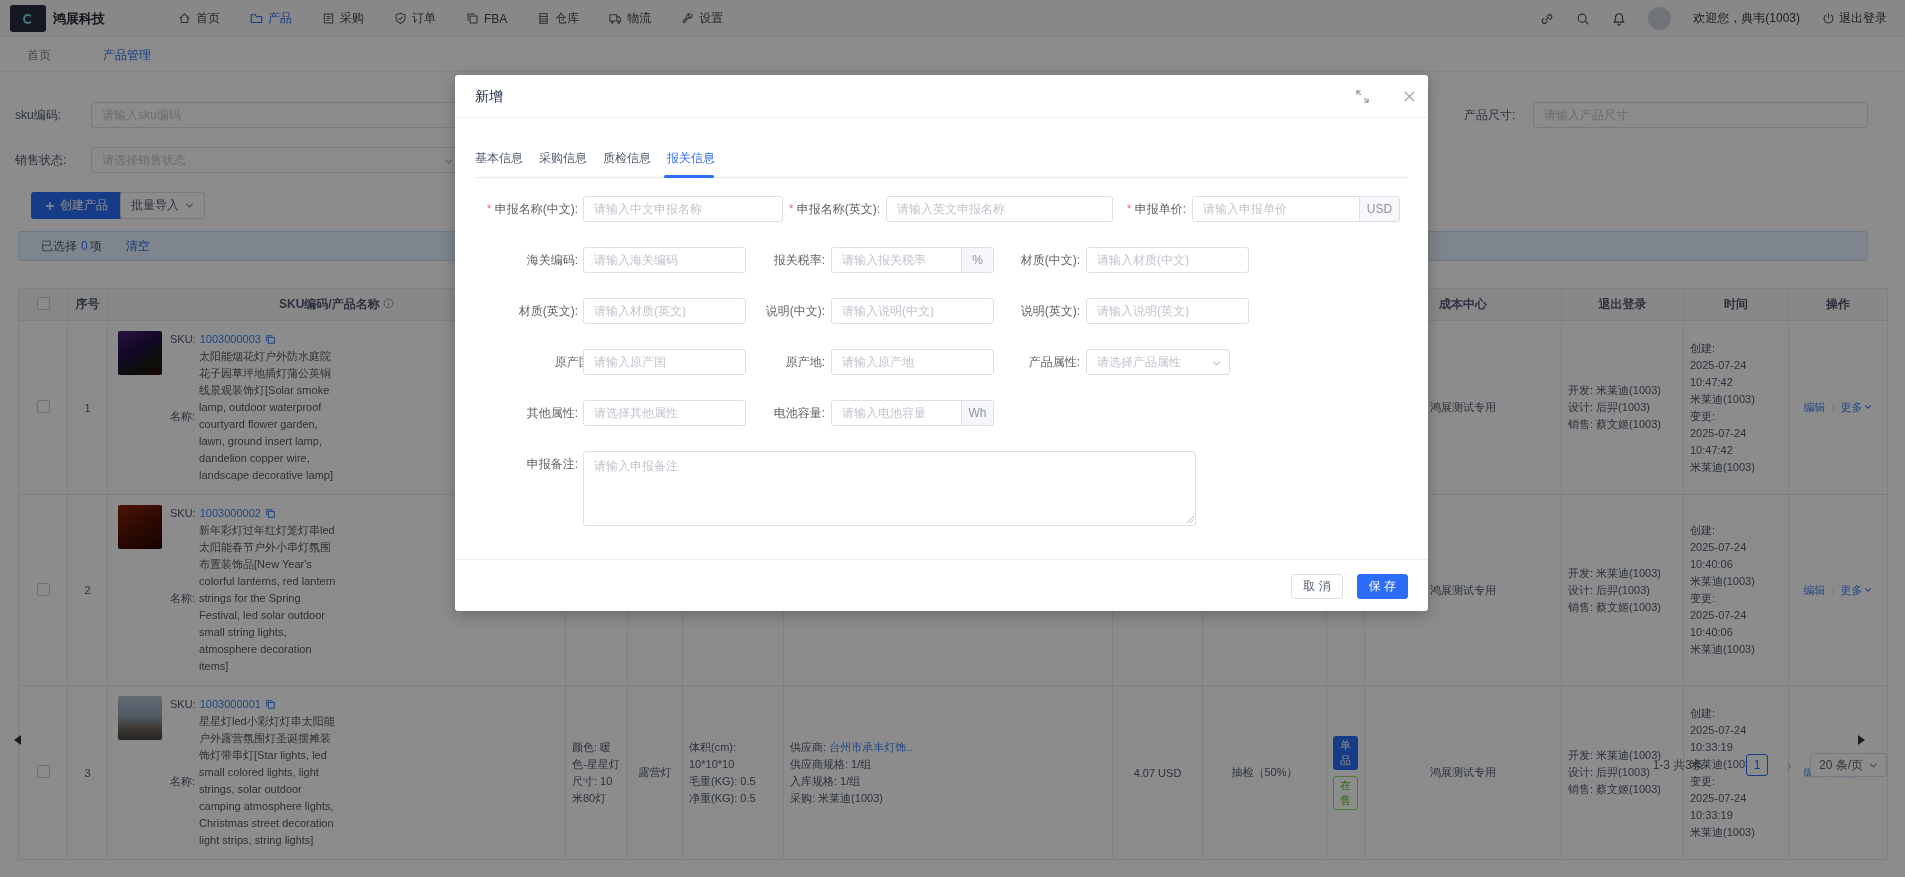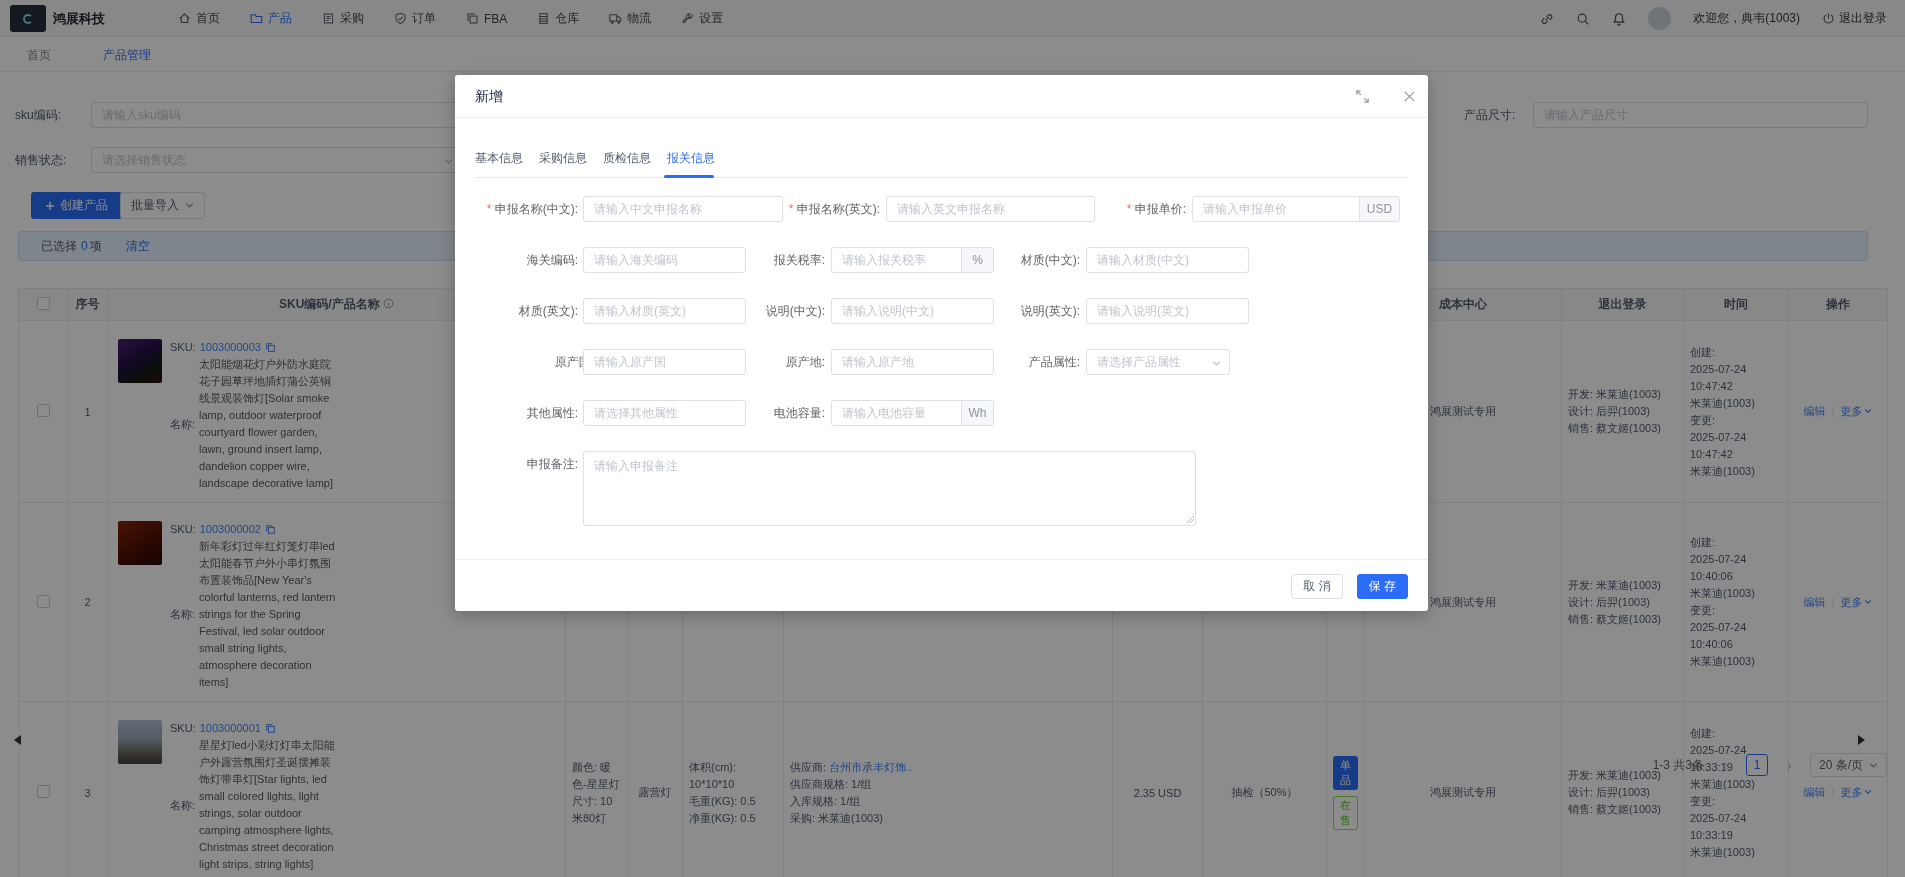--- a/index.html
+++ b/index.html
@@ -43,21 +43,21 @@
   .selbar .clear { color:#2b6df6; margin-left:24px; cursor:pointer; }
 
   
   .tablewrap { position:absolute; left:18px; top:288px; width:1869px; }
   table { border-collapse:collapse; table-layout:fixed; width:1869px; font-size:11px; }
   th,td { border:1px solid #e8eaec; vertical-align:middle; text-align:center; color:#515a6e; }
   th { height:32px; background:#f8f8f9; font-weight:bold; font-size:12px; color:#515a6e; }
   td { padding:6px; }
   td.left { text-align:left; vertical-align:middle; }
   .checkbox { display:inline-block; width:13px; height:13px; border:1px solid #c8cacc; border-radius:2px; background:#fff; cursor:pointer; }
-  .prodcell { display:flex; gap:8px; text-align:left; padding:4px 2px 4px 4px;margin-top:8px; }
+  .prodcell { display:flex; gap:8px; text-align:left; padding:4px 2px 4px 4px; }
   .prodimg { width:44px; height:44px; border-radius:2px; flex:none; }
   .img1 { background:linear-gradient(150deg,#4a2470 0%,#24104a 40%,#131d12 75%,#3a0d0d 100%); }
   .img2 { background:linear-gradient(150deg,#8a2507 0%,#551205 50%,#260603 100%); }
   .img3 { background:linear-gradient(180deg,#b4c4d4 0%,#93a7b8 45%,#6b6658 75%,#43414a 100%); }
   .prodtxt { flex:1; min-width:0; }
   .skurow { display:flex; align-items:center; gap:4px; line-height:16px; }
   .skurow .lbl { color:#515a6e; }
   .link { color:#3d82f7; cursor:pointer; }
   .namerow { display:flex; gap:4px; margin-top:1px; }
   .namerow .lbl { color:#515a6e; flex:none; align-self:center; }
@@ -424,21 +424,21 @@
         </div>
             </td>
         <td class="left">
               <div class="cell-lines">
           <div><span>供应商: </span><span class="link">台州市承丰灯饰..</span></div>
           <div>供应商规格: 1/组</div>
           <div>入库规格: 1/组</div>
           <div>采购: 米莱迪(1003)</div>
         </div>
             </td>
-        <td>2.35 USD</td>
+        <td>4.07 USD</td>
         <td>抽检（50%）</td>
         <td>
           <span class="badge-blue">单品</span>
           <span class="badge-green">在售</span>
         </td>
         <td>鸿展测试专用</td>
         <td class="left">
               <div class="cell-lines">
           <div>开发: 米莱迪(1003)</div>
                 <div>设计: 后羿(1003)</div>
@@ -503,21 +503,21 @@
       <span class="mtab">采购信息</span>
       <span class="mtab">质检信息</span>
       <span class="mtab active">报关信息</span>
     </div>
     <div class="mtab-line"></div>
     <div class="mtab-ink"></div>
 
     <span class="lab required" style="left:0; top:121px; width:123px;">申报名称(中文):</span>
     <input class="ctl" style="left: 128px; top: 121px; width: 200px;" placeholder="请输入中文申报名称">
     <span class="lab required" style="left:305px; top:121px; width:120px;text-align:right;">申报名称(英文):</span>
-    <input class="ctl" style="left: 431px; top: 121px; width: 209px;" placeholder="请输入英文申报名称">
+    <input class="ctl" style="left: 431px; top: 121px; width: 227px;" placeholder="请输入英文申报名称">
     <span class="lab required" style="left:611px; top:121px; width:120px;">申报单价:</span>
     <div class="grp" style="left:737px; top:121px; width:208px;">
       <input placeholder="请输入申报单价" style="">
       <span class="suffix" style="width:40px;">USD</span>
     </div>
 
     <span class="lab" style="left:0; top:172px; width:123px;">海关编码:</span>
     <input class="ctl" style="left: 128px; top: 172px; width: 163px;" placeholder="请输入海关编码">
     <span class="lab" style="left:250px; top:172px; width:120px;">报关税率:</span>
     <div class="grp" style="left:376px; top:172px; width:163px;">

